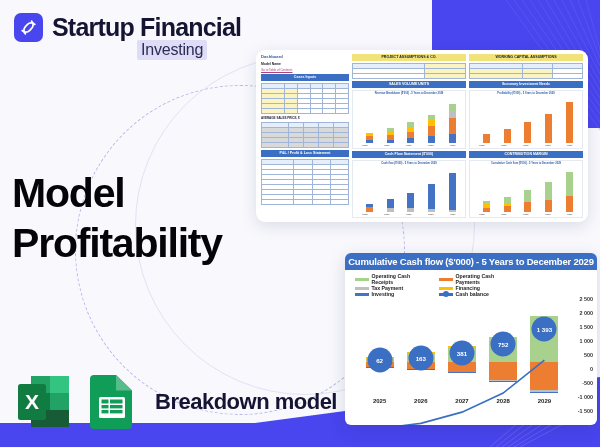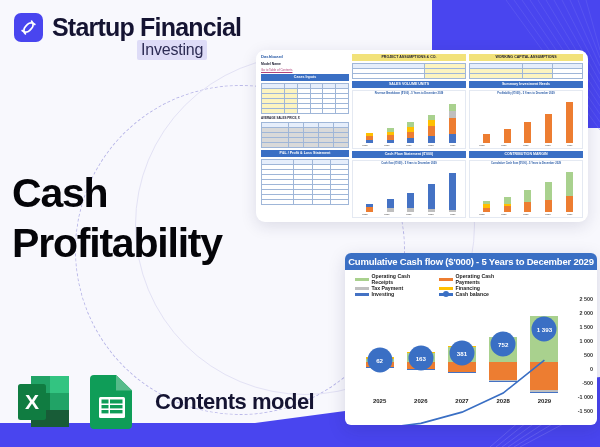--- a/index.html
+++ b/index.html
@@ -197,21 +197,21 @@
     <svg width="19" height="19" viewBox="0 0 24 24" aria-hidden="true">
       <path d="M20 8.2a6.6 6.6 0 0 0-9.3 0l-2.6 2.6a6.6 6.6 0 0 0 0 9.3" fill="none" stroke="#ffffff" stroke-width="2.2" stroke-linecap="round"></path>
       <path d="M4 15.8a6.6 6.6 0 0 0 9.3 0l2.6-2.6a6.6 6.6 0 0 0 0-9.3" fill="none" stroke="#ffffff" stroke-width="2.2" stroke-linecap="round"></path>
     </svg>
   </div>
   <div class="brand-name">Startup Financial</div>
 </div>
 <div class="brand-sub">Investing</div>
 
 <div class="hero-title">
-  <div>Cash</div>
+  <div>Model</div>
   <div>Profitability</div>
 </div>
 
 <div class="footer-row">
   <div class="icon-excel">
     <svg width="58" height="58" viewBox="0 0 58 58" aria-hidden="true">
       <rect x="16" y="3" width="38" height="17" fill="#21a366"></rect>
       <rect x="16" y="20" width="38" height="17" fill="#107c41"></rect>
       <rect x="16" y="37" width="38" height="17" fill="#185c37"></rect>
       <rect x="35" y="3" width="19" height="17" fill="#33c481"></rect>
@@ -226,21 +226,21 @@
       <path d="M28 2l16 15.5H28z" fill="#57bb8a"></path>
       <rect x="11" y="24" width="26" height="21" rx="1.5" fill="#ffffff"></rect>
       <rect x="13.5" y="26.5" width="7" height="4" fill="#0f9d58"></rect>
       <rect x="22" y="26.5" width="12.5" height="4" fill="#0f9d58"></rect>
       <rect x="13.5" y="32" width="7" height="3.4" fill="#0f9d58"></rect>
       <rect x="22" y="32" width="12.5" height="3.4" fill="#0f9d58"></rect>
       <rect x="13.5" y="37" width="7" height="3.4" fill="#0f9d58"></rect>
       <rect x="22" y="37" width="12.5" height="3.4" fill="#0f9d58"></rect>
     </svg>
   </div>
-  <div class="footer-label">Contents model</div>
+  <div class="footer-label">Breakdown model</div>
 </div>
 
 <div class="dash-card">
   <div class="dash-grid">
 
     <div class="dcol">
       <div class="d-title">Dashboard</div>
       <div class="d-sub">Model Name</div>
       <div class="d-link">Go to Table of Contents</div>
       <div class="bar-hdr">Cases Inputs</div>

